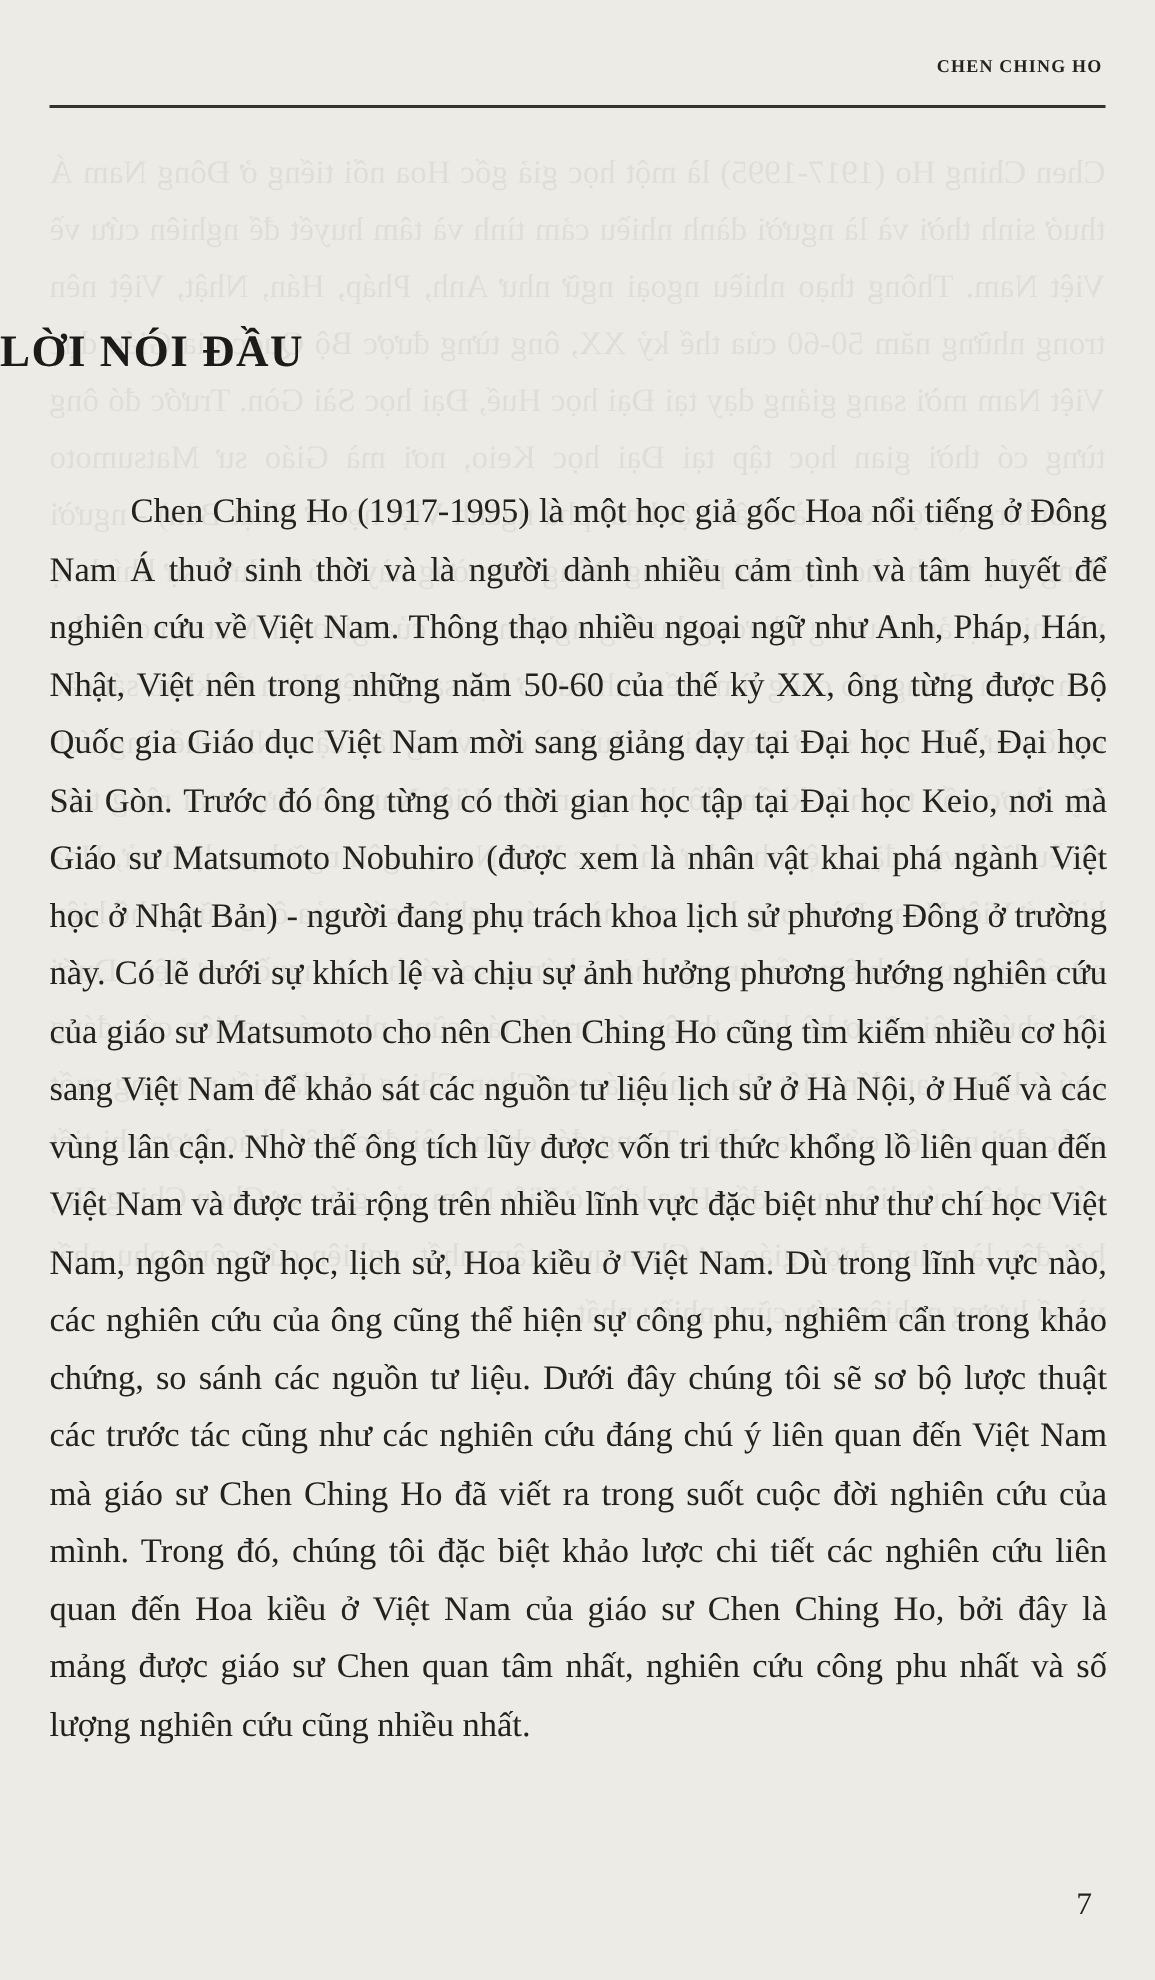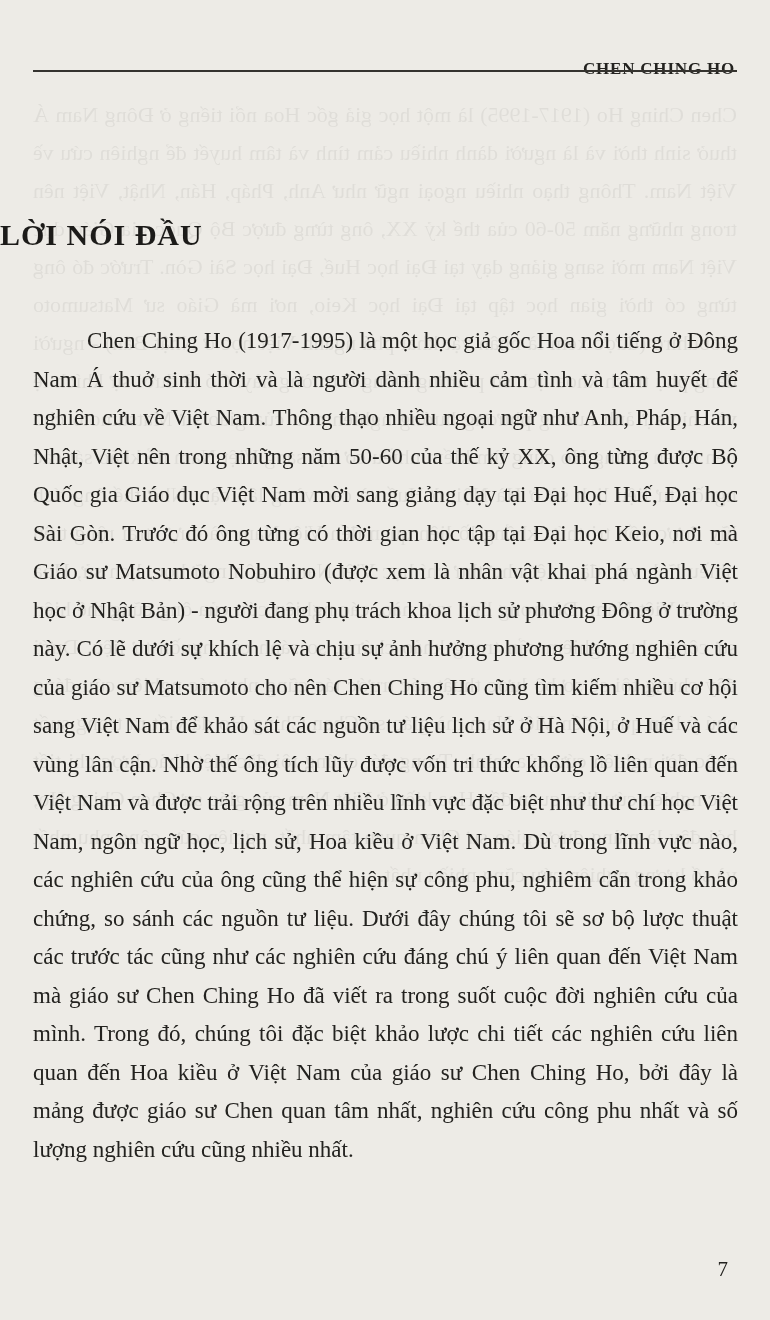--- a/index.html
+++ b/index.html
@@ -30,23 +30,23 @@
     transform: scaleX(-1);
     font-size: 22px;
     line-height: 38px;
     text-align: justify;
     color: #10100f;
     pointer-events: none;
     user-select: none;
   }
   .running-header {
     position: absolute;
-    top: 59px;
+    top: 37px;
     right: 35px;
-    font-size: 17px;
+    font-size: 12px;
     font-weight: bold;
     letter-spacing: 0.8px;
     color: #242320;
   }
   .header-rule {
     position: absolute;
     top: 70px;
     left: 33px;
     width: 704px;
     height: 2px;

